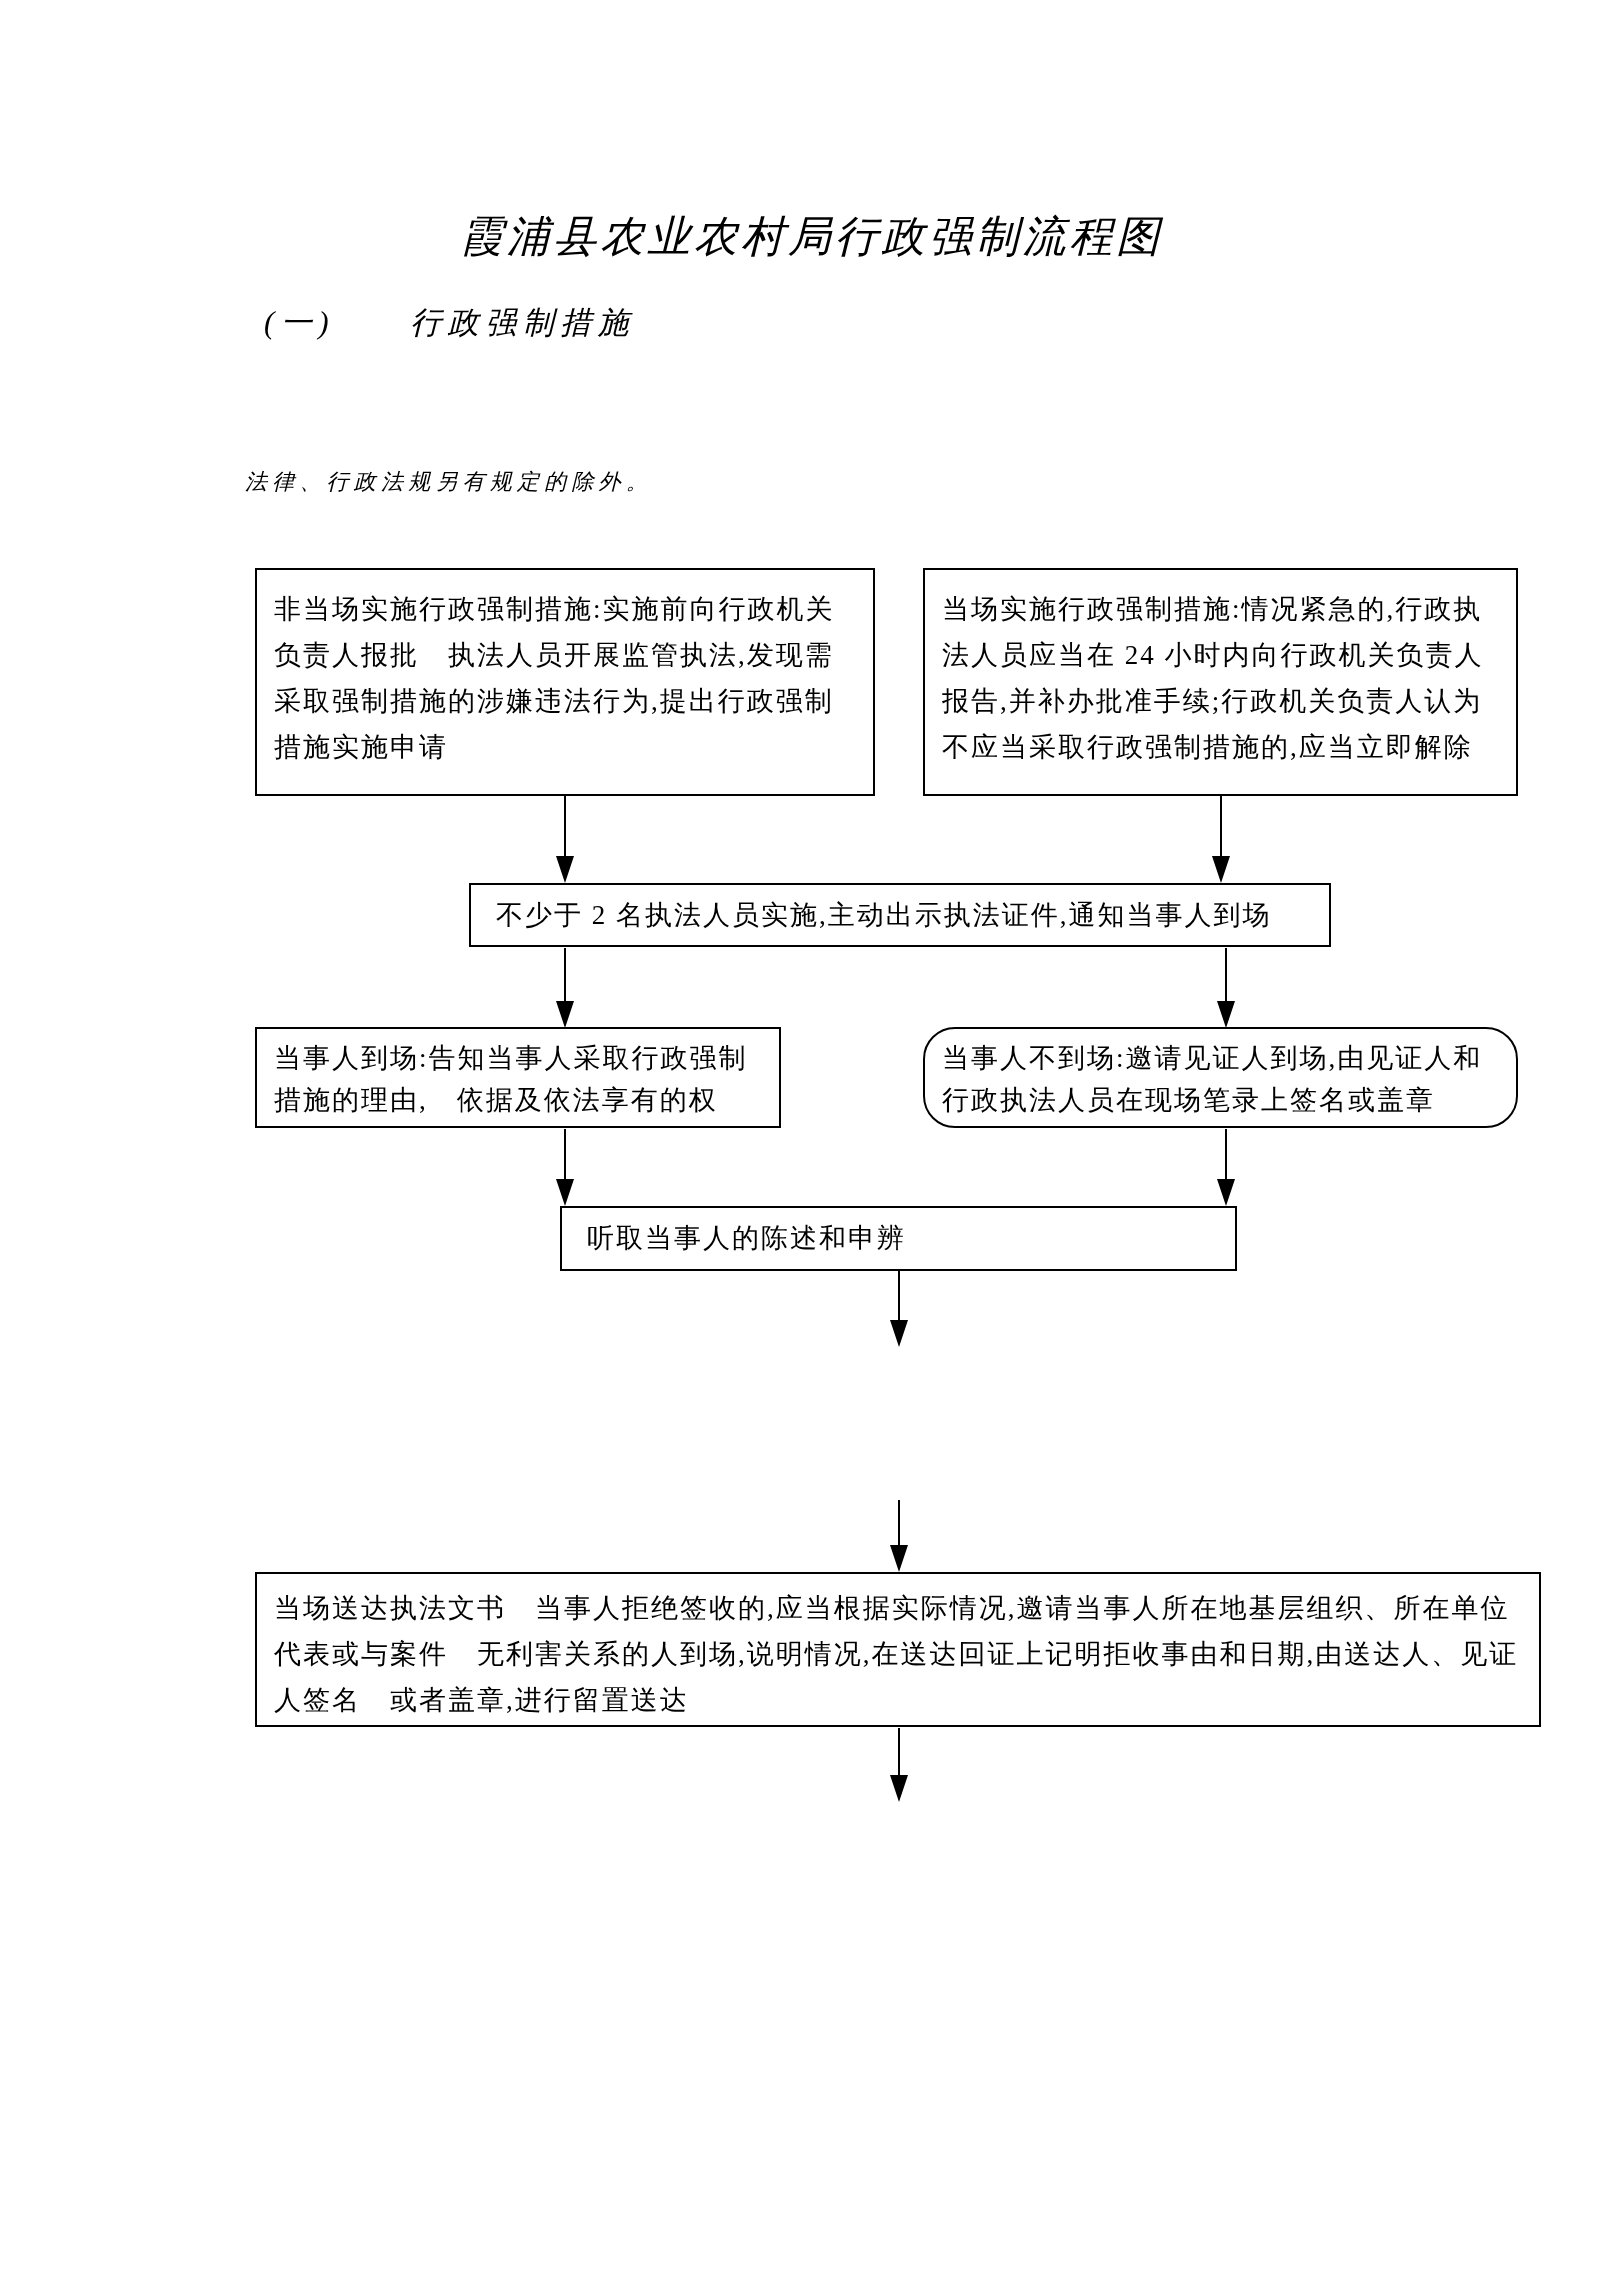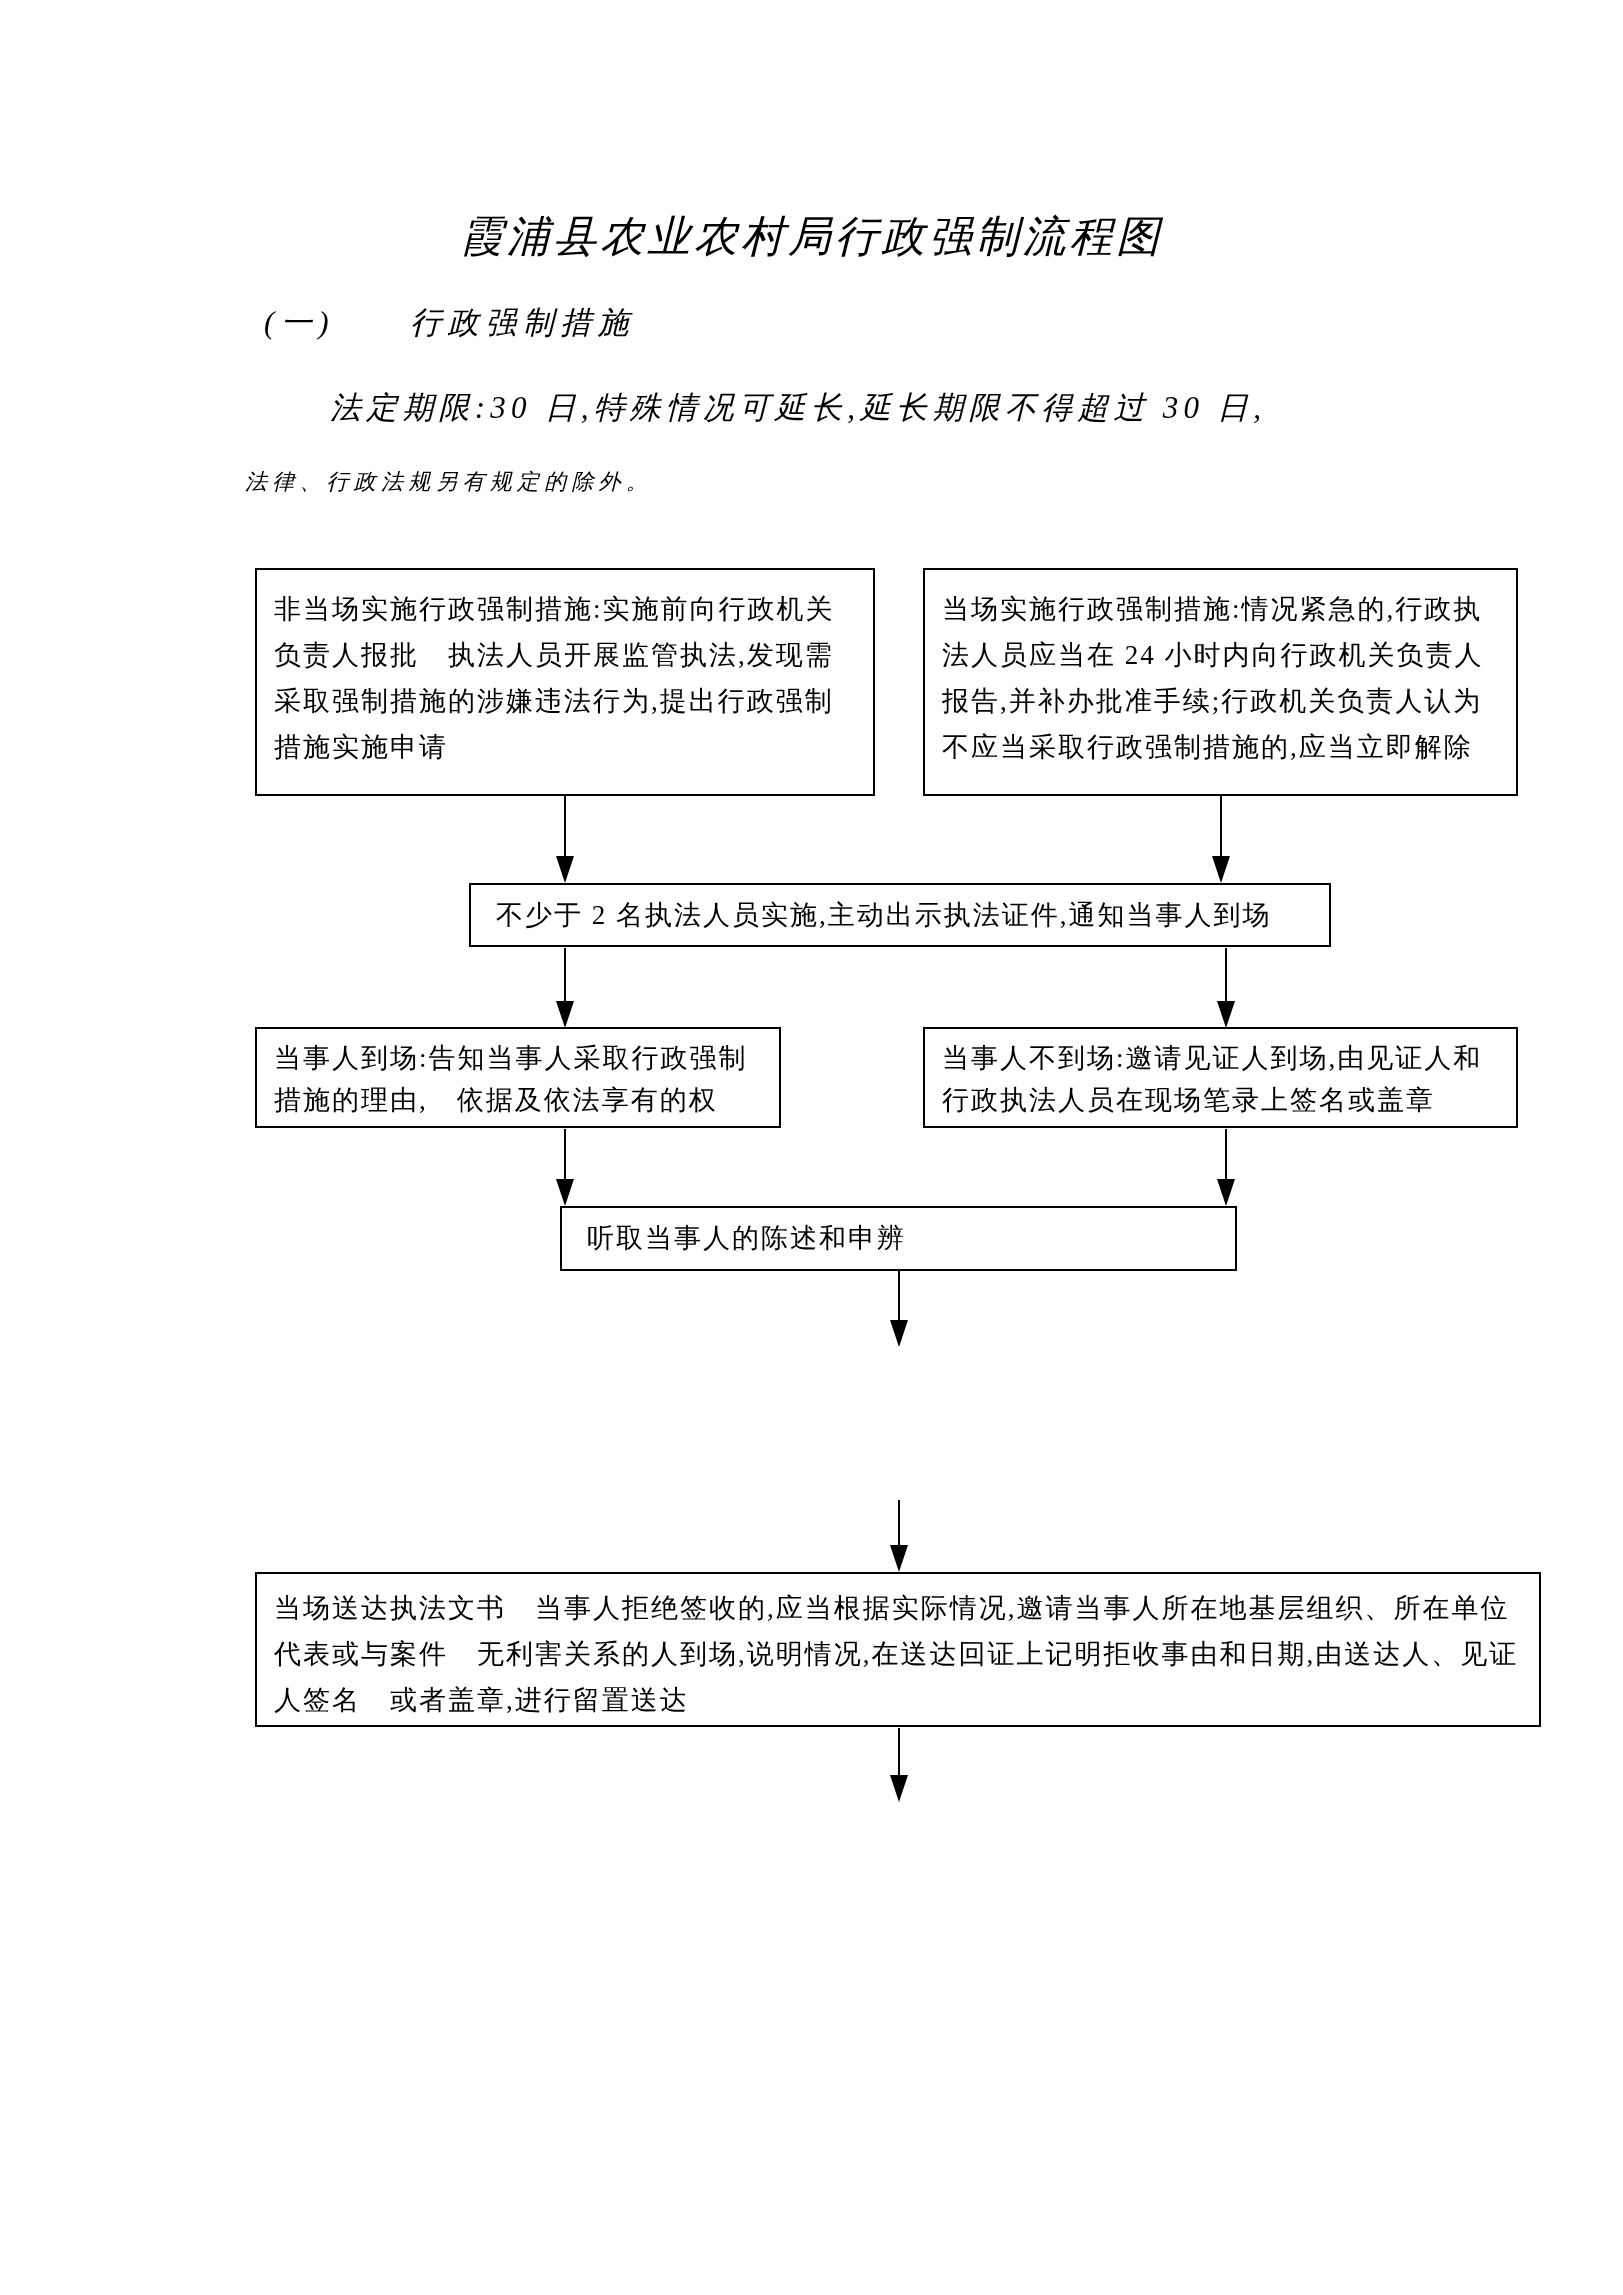--- a/index.html
+++ b/index.html
@@ -26,21 +26,21 @@
     font-size:27px;
     letter-spacing:2px;
     line-height:46px;
     white-space:pre-wrap;
     overflow:hidden;
   }
   #b1{left:255px;top:568px;width:620px;height:228px;padding:15.7px 15.7px 0 17px;line-height:46px;}
   #b2{left:923px;top:568px;width:595px;height:228px;padding:15.7px 11.8px 0 17px;line-height:46px;}
   #b3{left:469px;top:883px;width:862px;height:64px;padding:14.4px 0 0 25px;line-height:33px;}
   #b4{left:255px;top:1027px;width:526px;height:101px;padding:7.9px 15.7px 0 17px;line-height:42px;}
-  #b5{left:923px;top:1027px;width:595px;height:101px;padding:7.9px 11.8px 0 17px;line-height:42px;}
+  #b5{left:923px;top:1027px;width:595px;height:101px;padding:7.9px 11.8px 0 17px;line-height:42px;border-radius:32px;}
   #b6{left:560px;top:1206px;width:677px;height:65px;padding:14.4px 0 0 25px;line-height:33px;}
   #b7{left:255px;top:1347px;width:1286px;height:153px;padding:9.2px 15.7px 0 17px;line-height:46px;}
   #b8{left:255px;top:1572px;width:1286px;height:155px;padding:10.5px 15.7px 0 17px;line-height:46px;}
   #b9{left:255px;top:1801px;width:1286px;height:94px;padding:15.7px 15.7px 0 17px;line-height:33px;}
 
   .arrow{position:absolute;width:2px;background:#000;}
   .arrow::after{
     content:"";
     position:absolute;
     left:50%;
@@ -61,21 +61,20 @@
   #a8{left:898px;top:1500px;height:46px;}
   #a9{left:898px;top:1728px;height:48px;}
 </style>
 </head>
 <body>
 
 <div class="page">
 
   <div class="txt" id="title">霞浦县农业农村局行政强制流程图</div>
   <div class="txt" id="heading">(一)　　行政强制措施</div>
-  <div class="txt" id="intro1">法定期限:30 日,特殊情况可延长,延长期限不得超过 30 日,</div>
   <div class="txt" id="intro2">法律、行政法规另有规定的除外。</div>
 
   <div class="box" id="b1">非当场实施行政强制措施:实施前向行政机关负责人报批　执法人员开展监管执法,发现需采取强制措施的涉嫌违法行为,提出行政强制措施实施申请</div>
   <div class="box" id="b2">当场实施行政强制措施:情况紧急的,行政执法人员应当在 24 小时内向行政机关负责人报告,并补办批准手续;行政机关负责人认为不应当采取行政强制措施的,应当立即解除</div>
 
   <div class="arrow" id="a1"></div>
   <div class="arrow" id="a2"></div>
 
   <div class="box" id="b3">不少于 2 名执法人员实施,主动出示执法证件,通知当事人到场</div>
 

